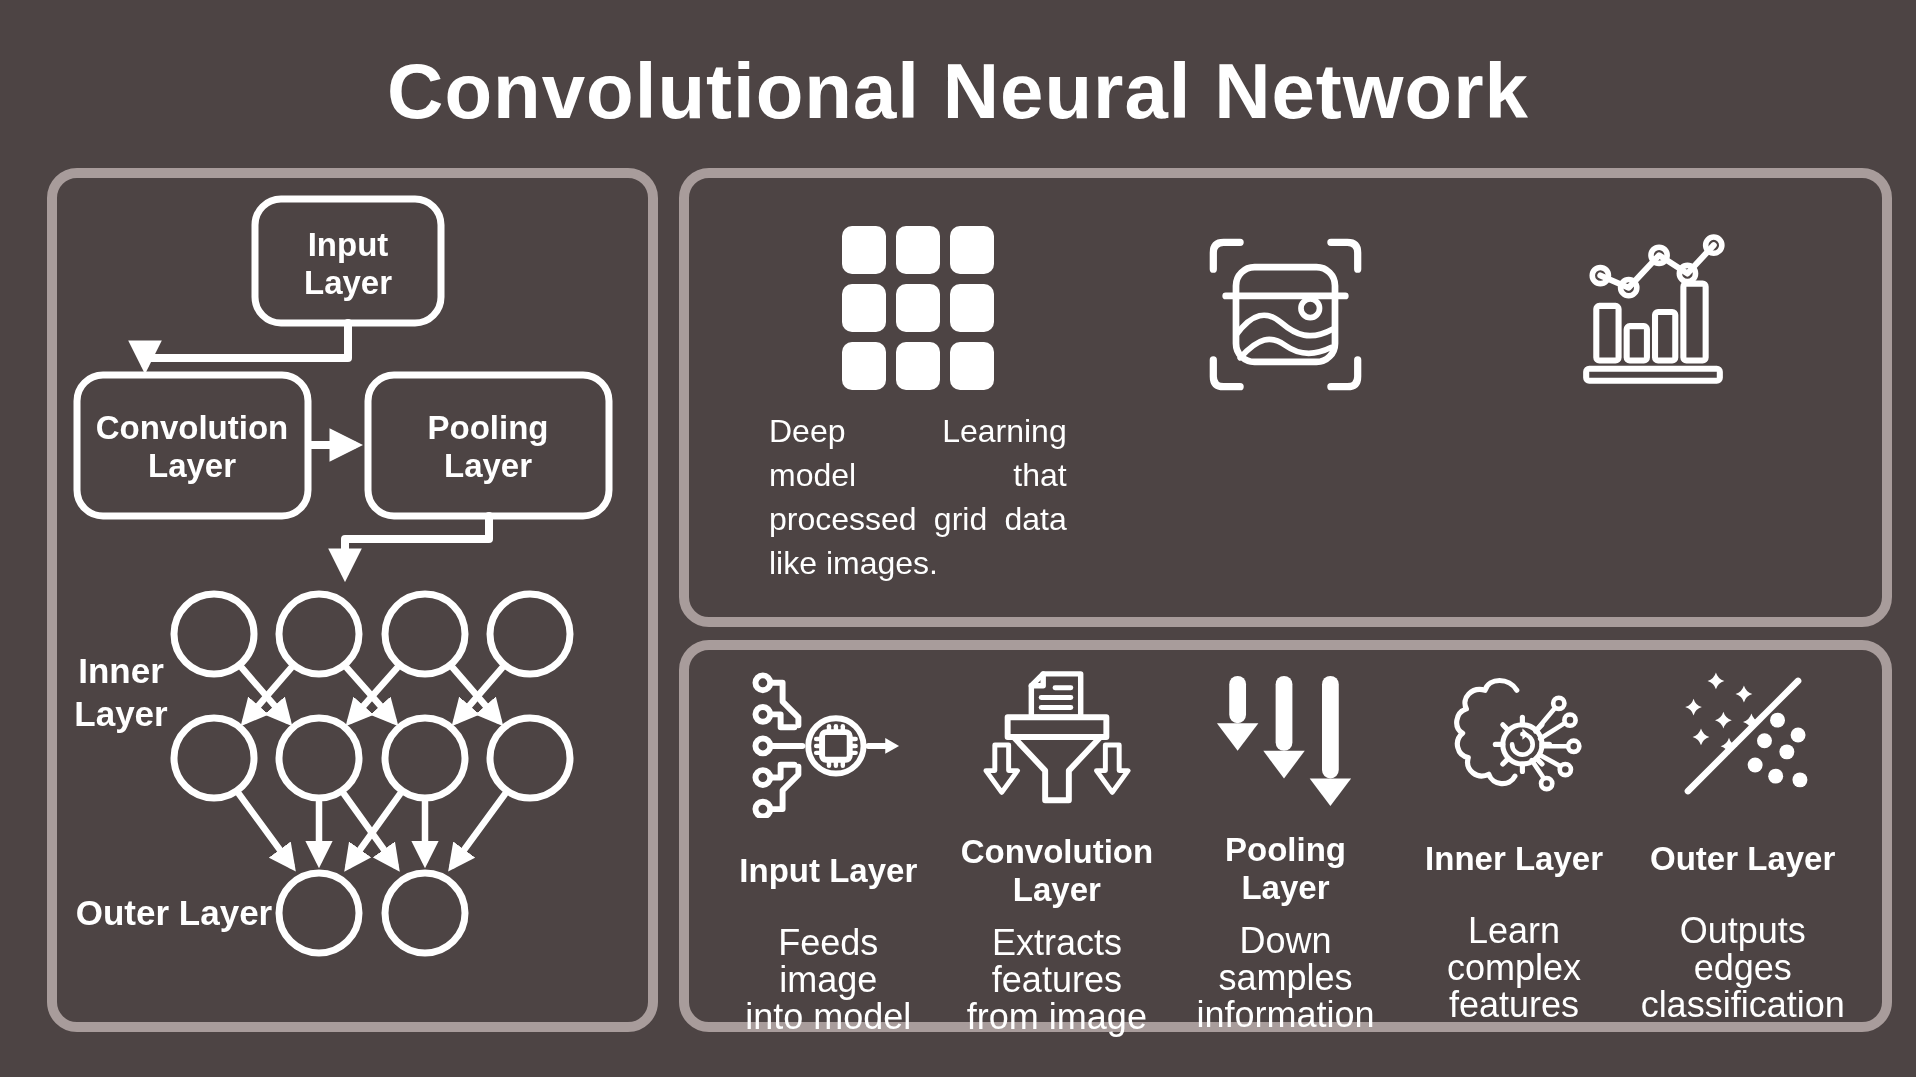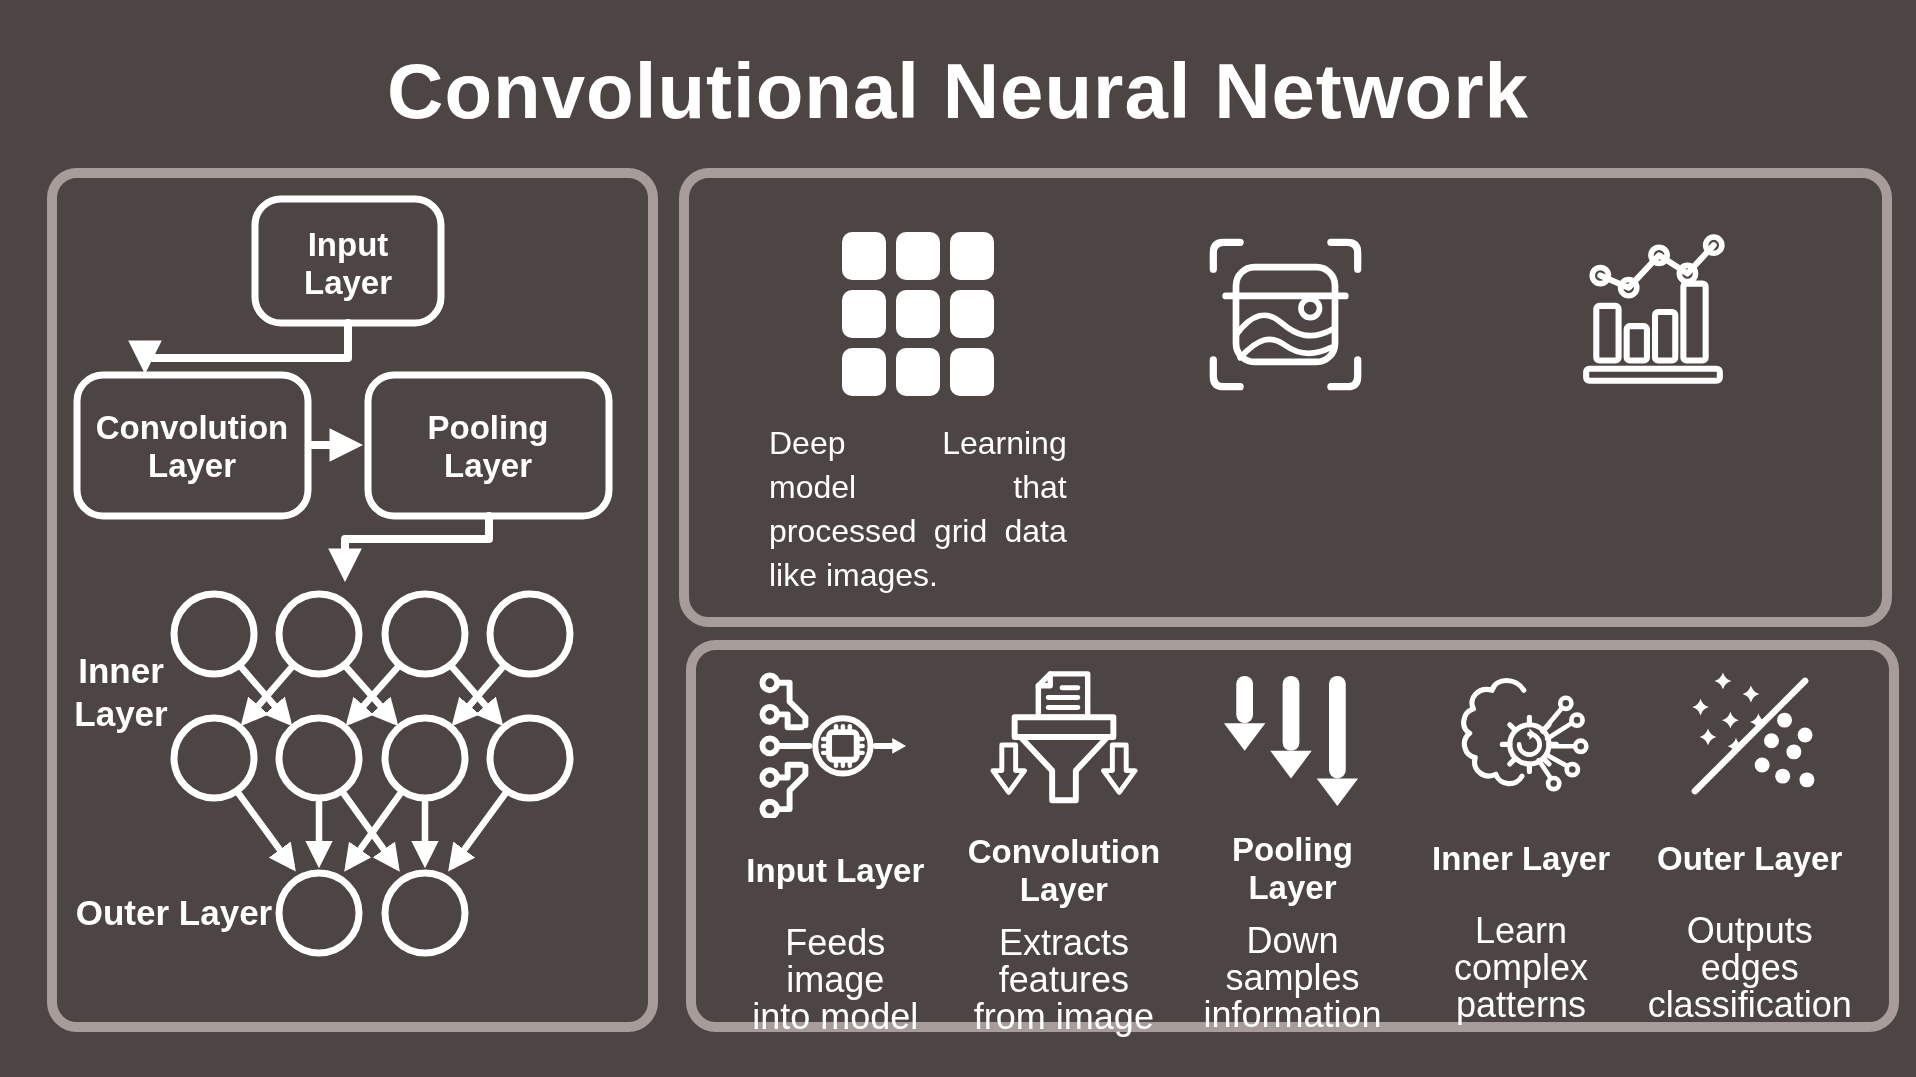--- a/index.html
+++ b/index.html
@@ -18,23 +18,23 @@
     color:var(--white);
     margin-top:12px;
   }
   .panel{
     position:absolute; border:10px solid var(--panel-border); border-radius:30px;
     background:var(--background);
   }
   .left-panel{ left:47px; top:168px; width:611px; height:864px; }
   .left-panel svg{ position:absolute; left:-10px; top:-10px; }
   .top-right-panel{ left:679px; top:168px; width:1213px; height:459px;
-    display:flex; gap:70px; padding:42px 80px 20px 80px; }
+    display:flex; gap:70px; padding:42px 80px 32px 80px; }
   .bottom-right-panel{ left:679px; top:640px; width:1213px; height:392px;
-    display:flex; gap:22px; padding:16px 36px 0 36px;margin-left:7px; }
+    display:flex; gap:22px; padding:16px 36px 0 36px; }
 
   .feature-col{ flex:1; display:flex; flex-direction:column; align-items:center; }
   .feature-icon-box{ height:188px; display:flex; align-items:center; justify-content:center; margin-bottom:14px; }
   .feature-text{
     width:100%; font-size:32px; line-height:44px; text-align:justify; text-justify:inter-word;
     color:var(--white);
   }
 
   .grid-icon{ display:grid; grid-template-columns:repeat(3,44px); grid-template-rows:repeat(3,48px); gap:10px; }
   .grid-cell{ background:var(--white); border-radius:10px; }
@@ -294,21 +294,21 @@
             <path class="stroke" d="M94,101 L106,119" stroke-width="5"></path>
               <circle class="stroke" cx="110" cy="126" r="6" stroke-width="5"></circle>
           </g>
         </svg>
       </div>
       <div class="layer-label">
         <span class="line">Inner Layer</span>
       </div>
       <div class="layer-desc">
         <span class="line">Learn complex</span>
-        <span class="line">patterns</span>
+        <span class="line">features</span>
       </div>
     </div>
 
     <div class="layer-col">
       <div class="layer-icon-box">
         <svg width="142" height="140" viewBox="0 0 150 150">
           <defs>
             <path id="sparkle" d="M0,-9 Q2,-2 9,0 Q2,2 0,9 Q-2,2 -9,0 Q-2,-2 0,-9 Z"></path>
           </defs>
           <path class="stroke" d="M16,134 L134,16" stroke-width="7"></path>

